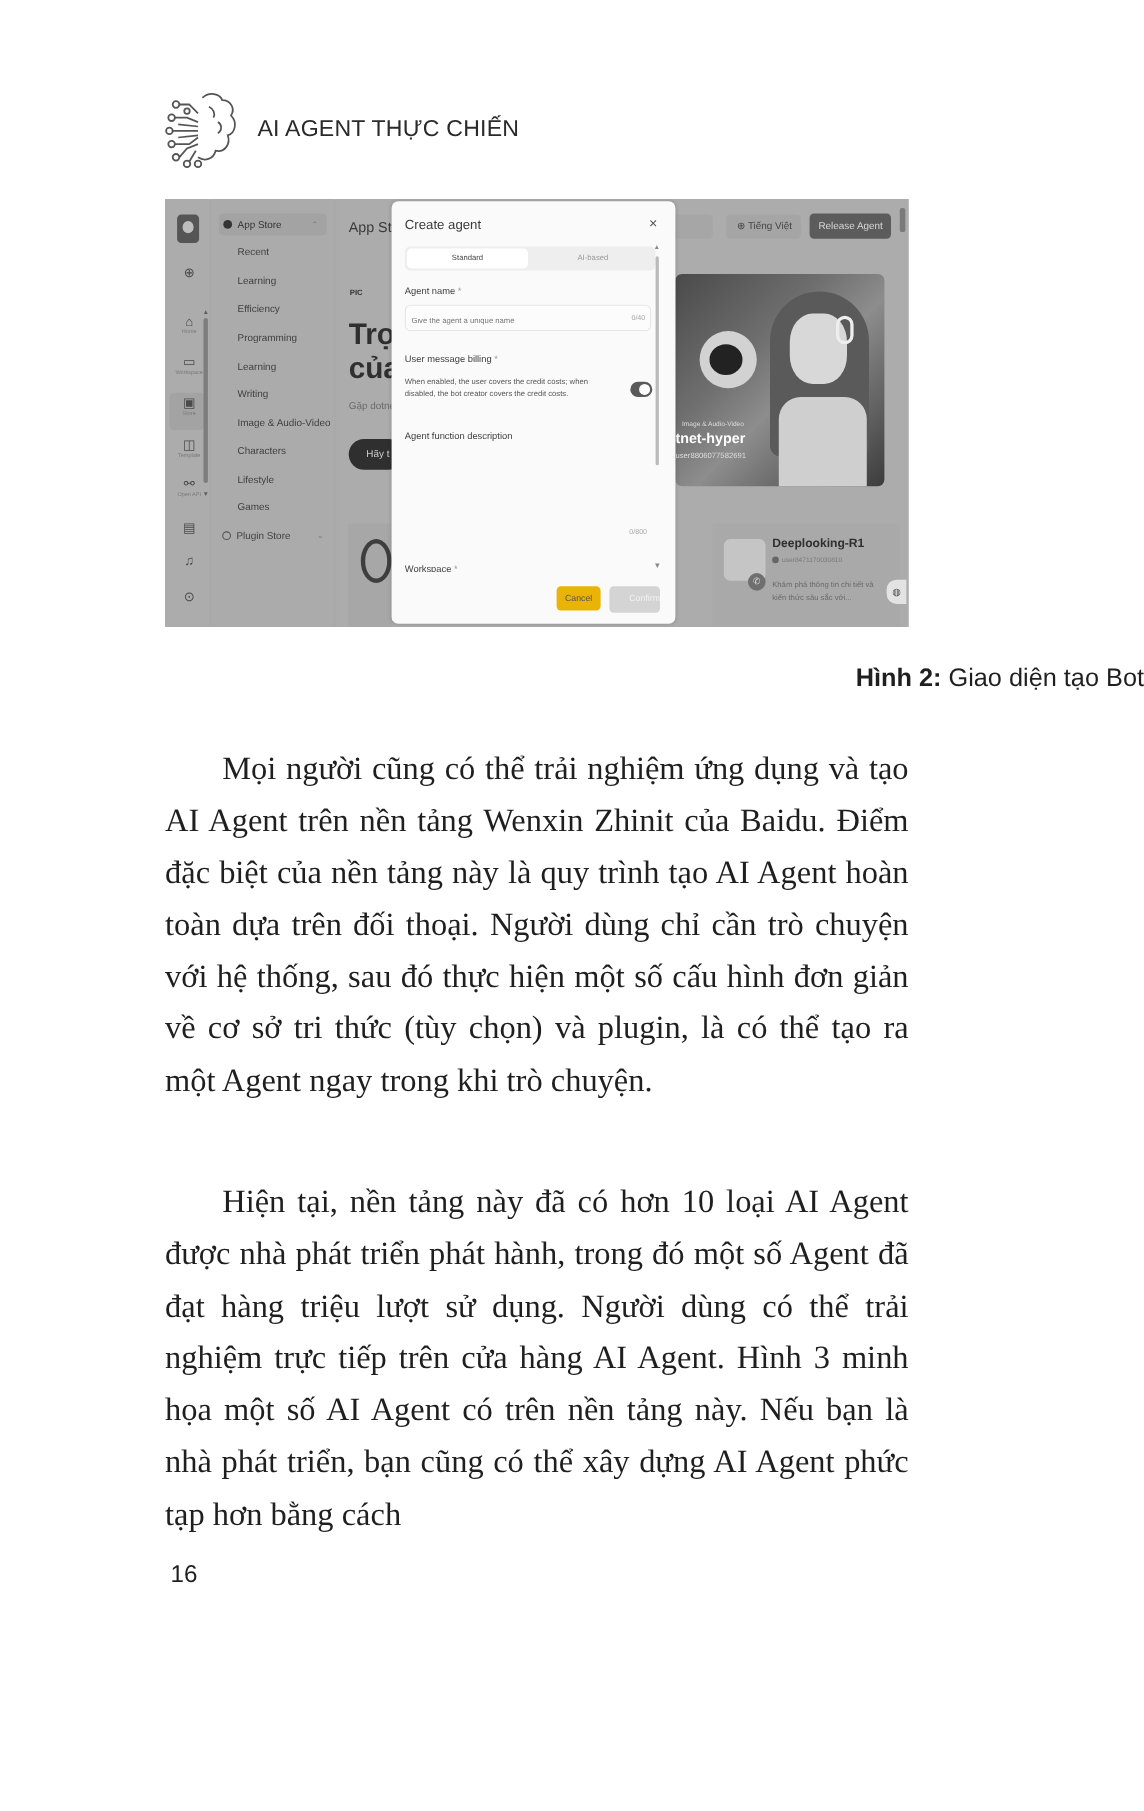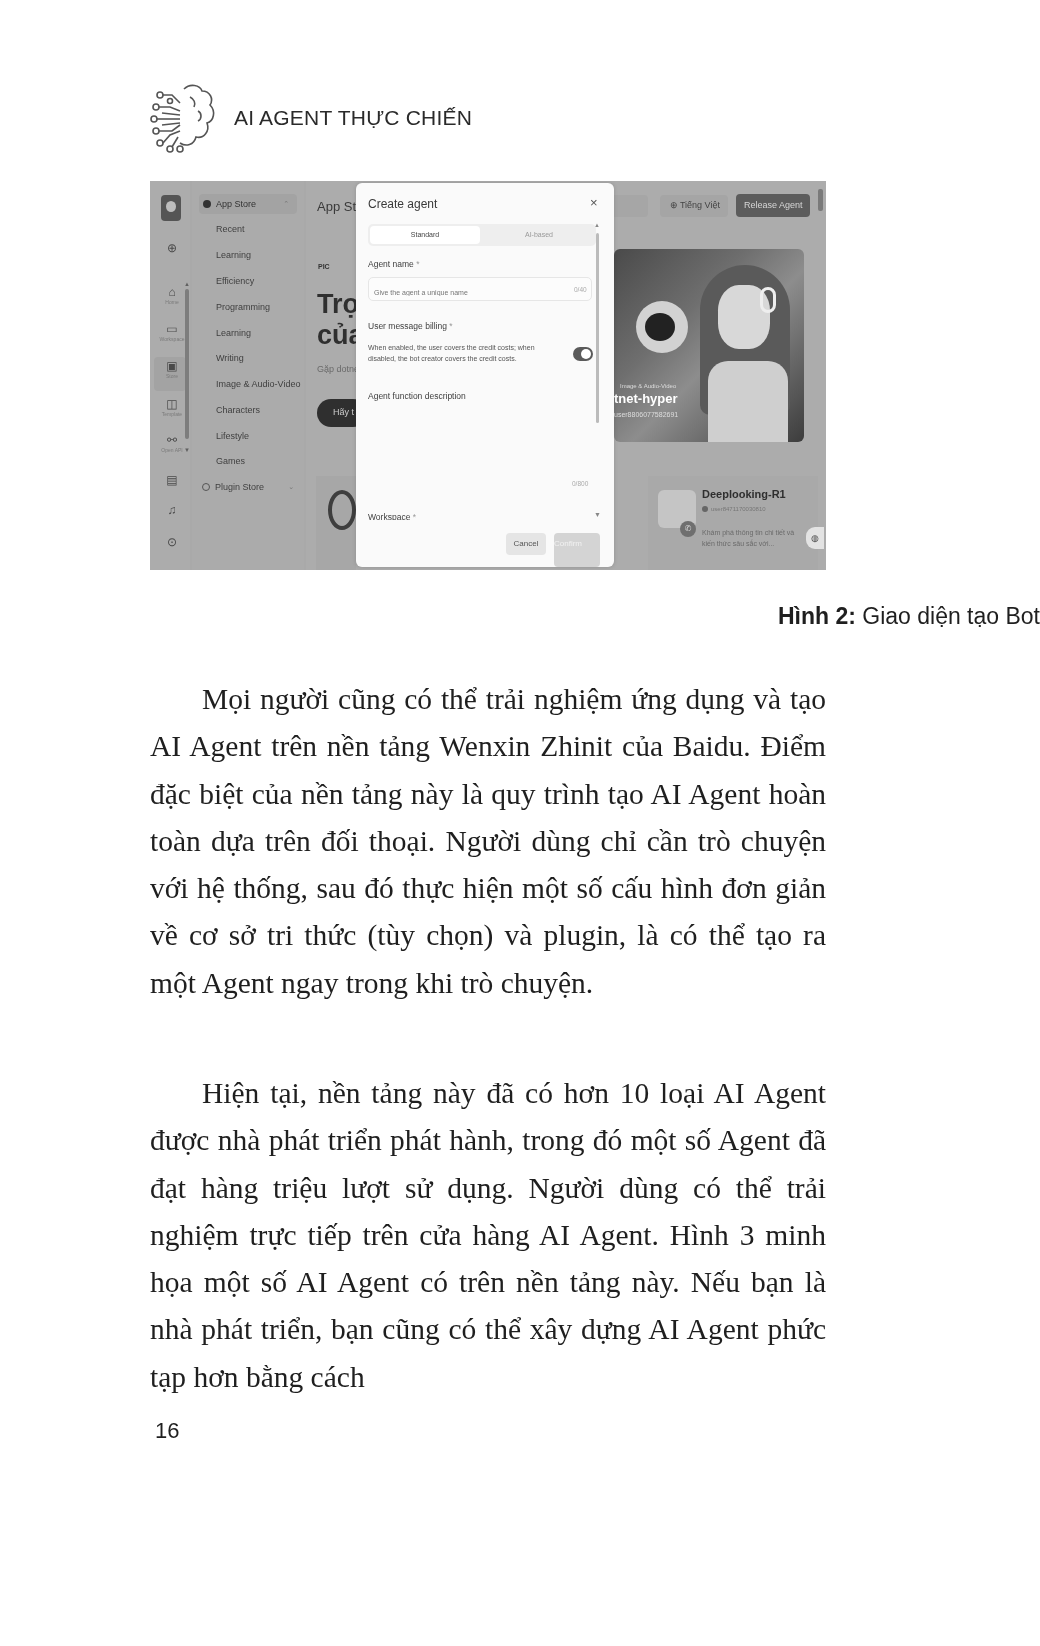--- a/index.html
+++ b/index.html
@@ -77,22 +77,22 @@
     .dlg-label .req { color: #999; }
     .dlg-input { position: absolute; left: 12px; width: 224px; height: 24px; border: 1px solid #e6e6e6; background: #fcfcfc; border-radius: 5px; font-size: 7px; color: #c4c4c4; padding: 7px 0 0 5px; font-family: "Liberation Sans", sans-serif; }
     .dlg-count { position: absolute; font-size: 6.5px; color: #aaa; }
     .dlg-help { position: absolute; left: 12px; top: 159px; width: 190px; font-size: 7px; color: #555; line-height: 11px; }
     .toggle { position: absolute; left: 217px; top: 164px; width: 20px; height: 14px; background: #5a5a5a; border-radius: 7px; cursor: pointer; }
     .toggle::after { content: ""; position: absolute; right: 2px; top: 2px; width: 10px; height: 10px; border-radius: 50%; background: #ffffff; }
     .dlg-textarea { position: absolute; left: 12px; top: 226px; width: 224px; height: 84px; border: 1px solid #e6e6e6; background: #fcfcfc; border-radius: 5px; font-size: 7px; color: #c4c4c4; padding: 5px; line-height: 15px; font-family: "Liberation Sans", sans-serif; resize: none; }
     .dlg-scrollbar { position: absolute; left: 240px; top: 50px; width: 3px; height: 190px; background: #bbbbbb; border-radius: 2px; }
     .dlg-scroll-up { position: absolute; left: 238px; top: 39px; font-size: 6px; color: #888; }
     .dlg-scroll-down { position: absolute; left: 238px; top: 328px; font-size: 7px; color: #888; }
-    .btn-cancel { position: absolute; left: 150px; top: 350px; width: 40px; height: 22px; background: #e5e5e5; border-radius: 4px; font-size: 8px; color: #555; text-align: center; line-height: 22px; cursor: pointer; }
-    .btn-confirm { position: absolute; left: 198px; top: 350px; width: 46px; height: 34px; background: #d4d4d4; border-radius: 4px; font-size: 8px; color: #f2f2f2; text-align: left; line-height: 22px; }
+    .btn-cancel { position: absolute; left: 150px; top: 350px; width: 40px; height: 22px; background: #eab308; border-radius: 4px; font-size: 8px; color: #555; text-align: center; line-height: 22px; cursor: pointer; }
+    .btn-confirm { position: absolute; left: 198px; top: 350px; width: 46px; height: 24px; background: #d4d4d4; border-radius: 4px; font-size: 8px; color: #f2f2f2; text-align: right; line-height: 22px; }
 
     
     .caption { position: absolute; left: 0; width: 1040px; top: 603px; text-align: right; font-family: "Liberation Sans", sans-serif; font-size: 23px; color: #1f1f1f; }
     .caption b { font-weight: bold; }
     .body-text { position: absolute; left: 150px; width: 676px; font-size: 29.5px; line-height: 47.3px; text-align: justify; color: #1f1f1f; font-family: "Liberation Serif", serif; }
     .body-text p { text-indent: 52px; }
     .p1 { top: 676px; }
     .p2 { top: 1070px; }
     .page-number { position: absolute; left: 155px; top: 1418px; font-family: "Liberation Sans", sans-serif; font-size: 22px; color: #1f1f1f; }
   </style>

